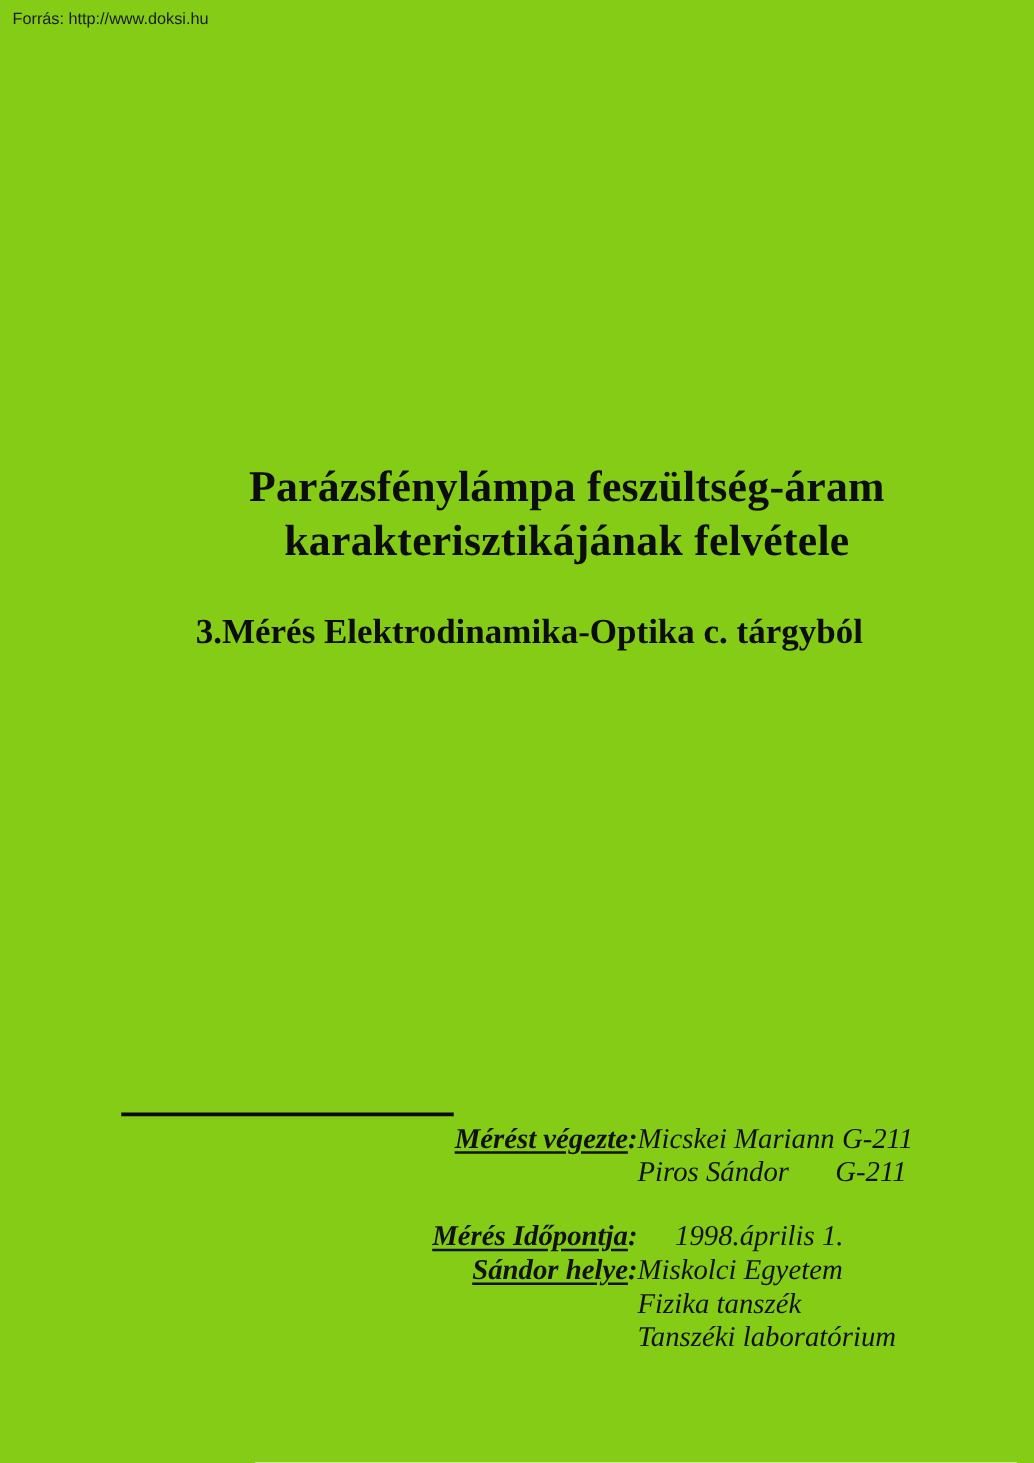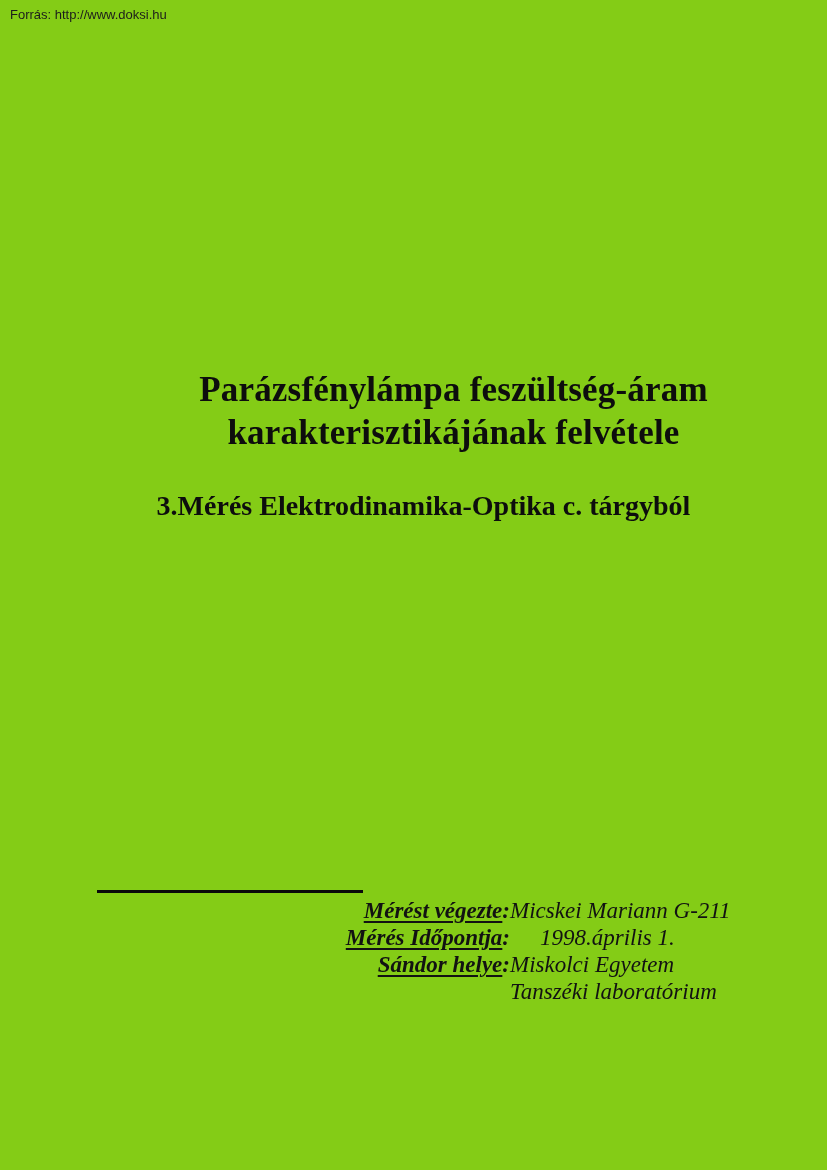--- a/index.html
+++ b/index.html
@@ -88,21 +88,21 @@
     text-decoration: underline;
     text-decoration-thickness: 2px;
     text-underline-offset: 3px;
   }
   .credit-colon {
     font-weight: 700;
   }
   .credit-value {
     white-space: nowrap;
   }
-  .credit-value.indent-sm { padding-left: 30px; }
+  .credit-value.indent-sm { padding-left: 30px; margin-top: 24px; }
   .credit-value-secondary {
     margin-left: 37px;
     white-space: nowrap;
   }
 </style>
 </head>
 <body>
 
 <div class="page">
 
@@ -119,31 +119,40 @@
 
   <div class="signature-rule"></div>
 
   <div class="credits">
 
     <div class="credit-row">
       <span class="credit-label-cell"><span class="credit-label">Mérést végezte</span><span class="credit-colon">:</span></span>
       <span class="credit-value">Micskei Mariann G-211</span>
     </div>
 
+    <div class="credit-row">
+      <span class="credit-label-cell"><span class="credit-label"></span><span class="credit-colon"></span></span>
+      <span class="credit-value">Piros Sándor</span>
+      <span class="credit-value-secondary">G-211</span>
+    </div>
 
     <div class="credit-row">
       <span class="credit-label-cell"><span class="credit-label">Mérés Időpontja</span><span class="credit-colon">:</span></span>
       <span class="credit-value indent-sm">1998.április 1.</span>
     </div>
 
     <div class="credit-row">
       <span class="credit-label-cell"><span class="credit-label">Sándor helye</span><span class="credit-colon">:</span></span>
       <span class="credit-value">Miskolci Egyetem</span>
     </div>
 
+    <div class="credit-row">
+      <span class="credit-label-cell"><span class="credit-label"></span><span class="credit-colon"></span></span>
+      <span class="credit-value">Fizika tanszék</span>
+    </div>
 
     <div class="credit-row">
       <span class="credit-label-cell"><span class="credit-label"></span><span class="credit-colon"></span></span>
       <span class="credit-value">Tanszéki laboratórium</span>
     </div>
 
   </div>
 
 </div>
 

